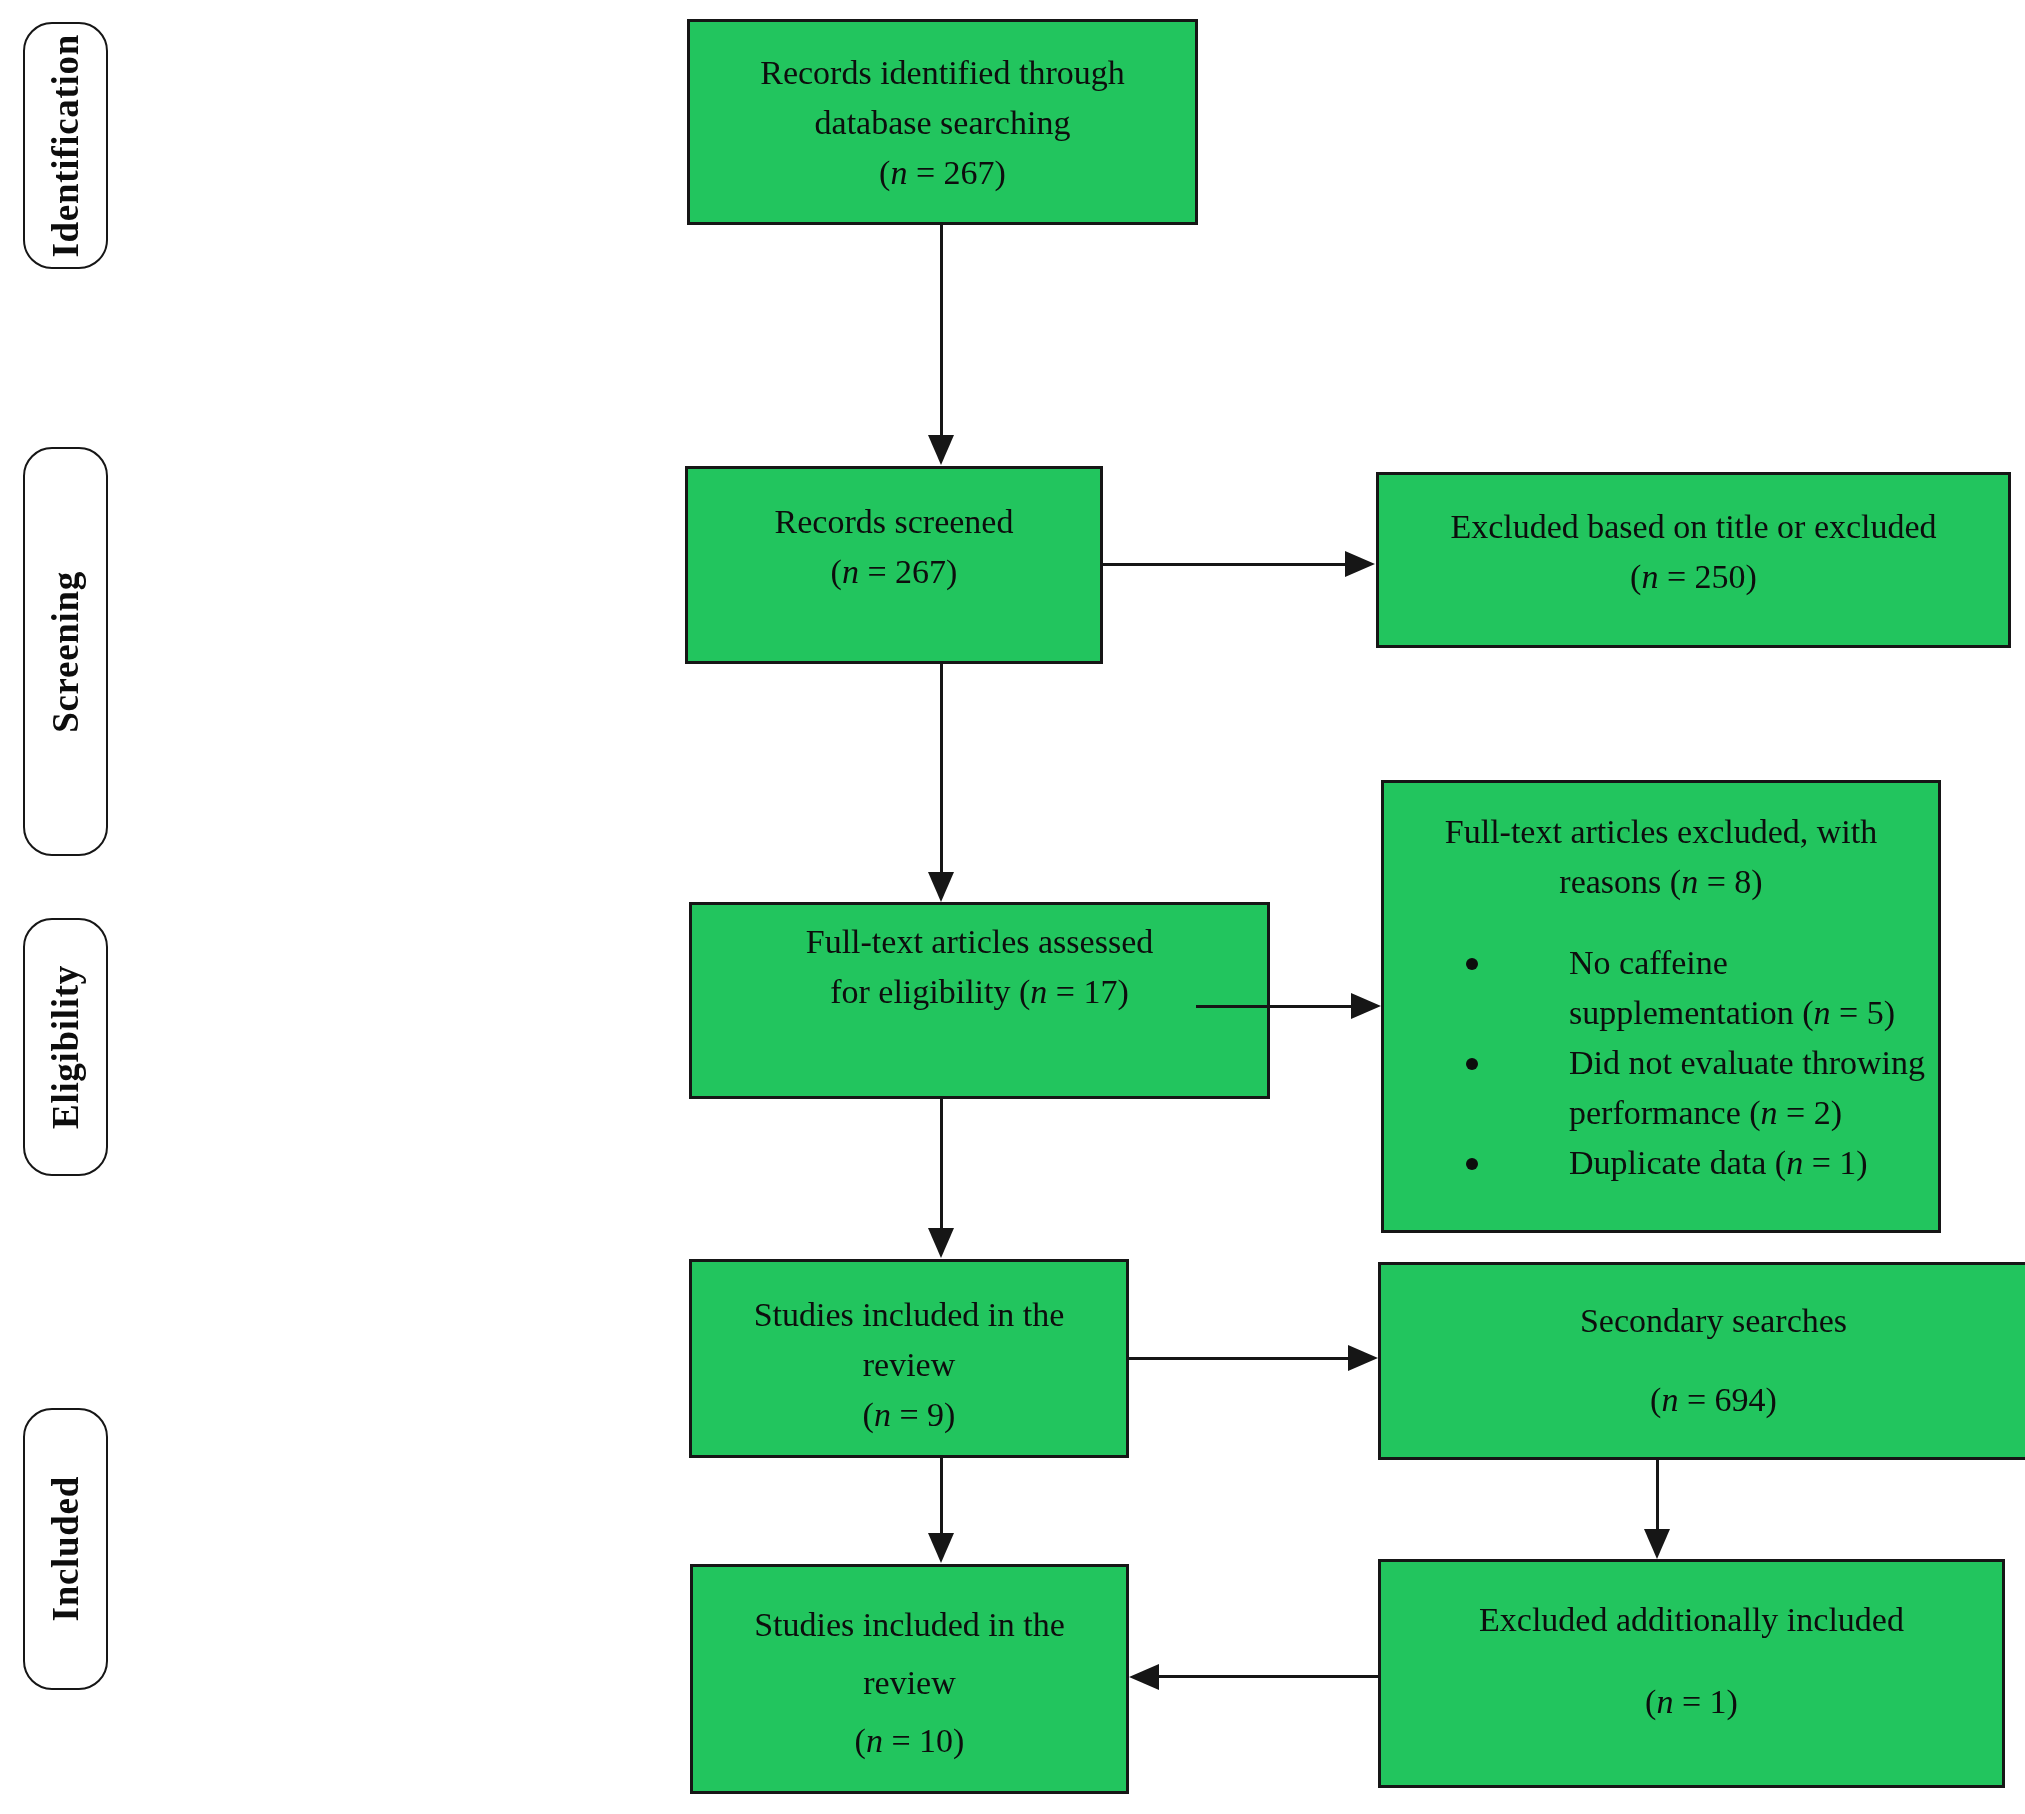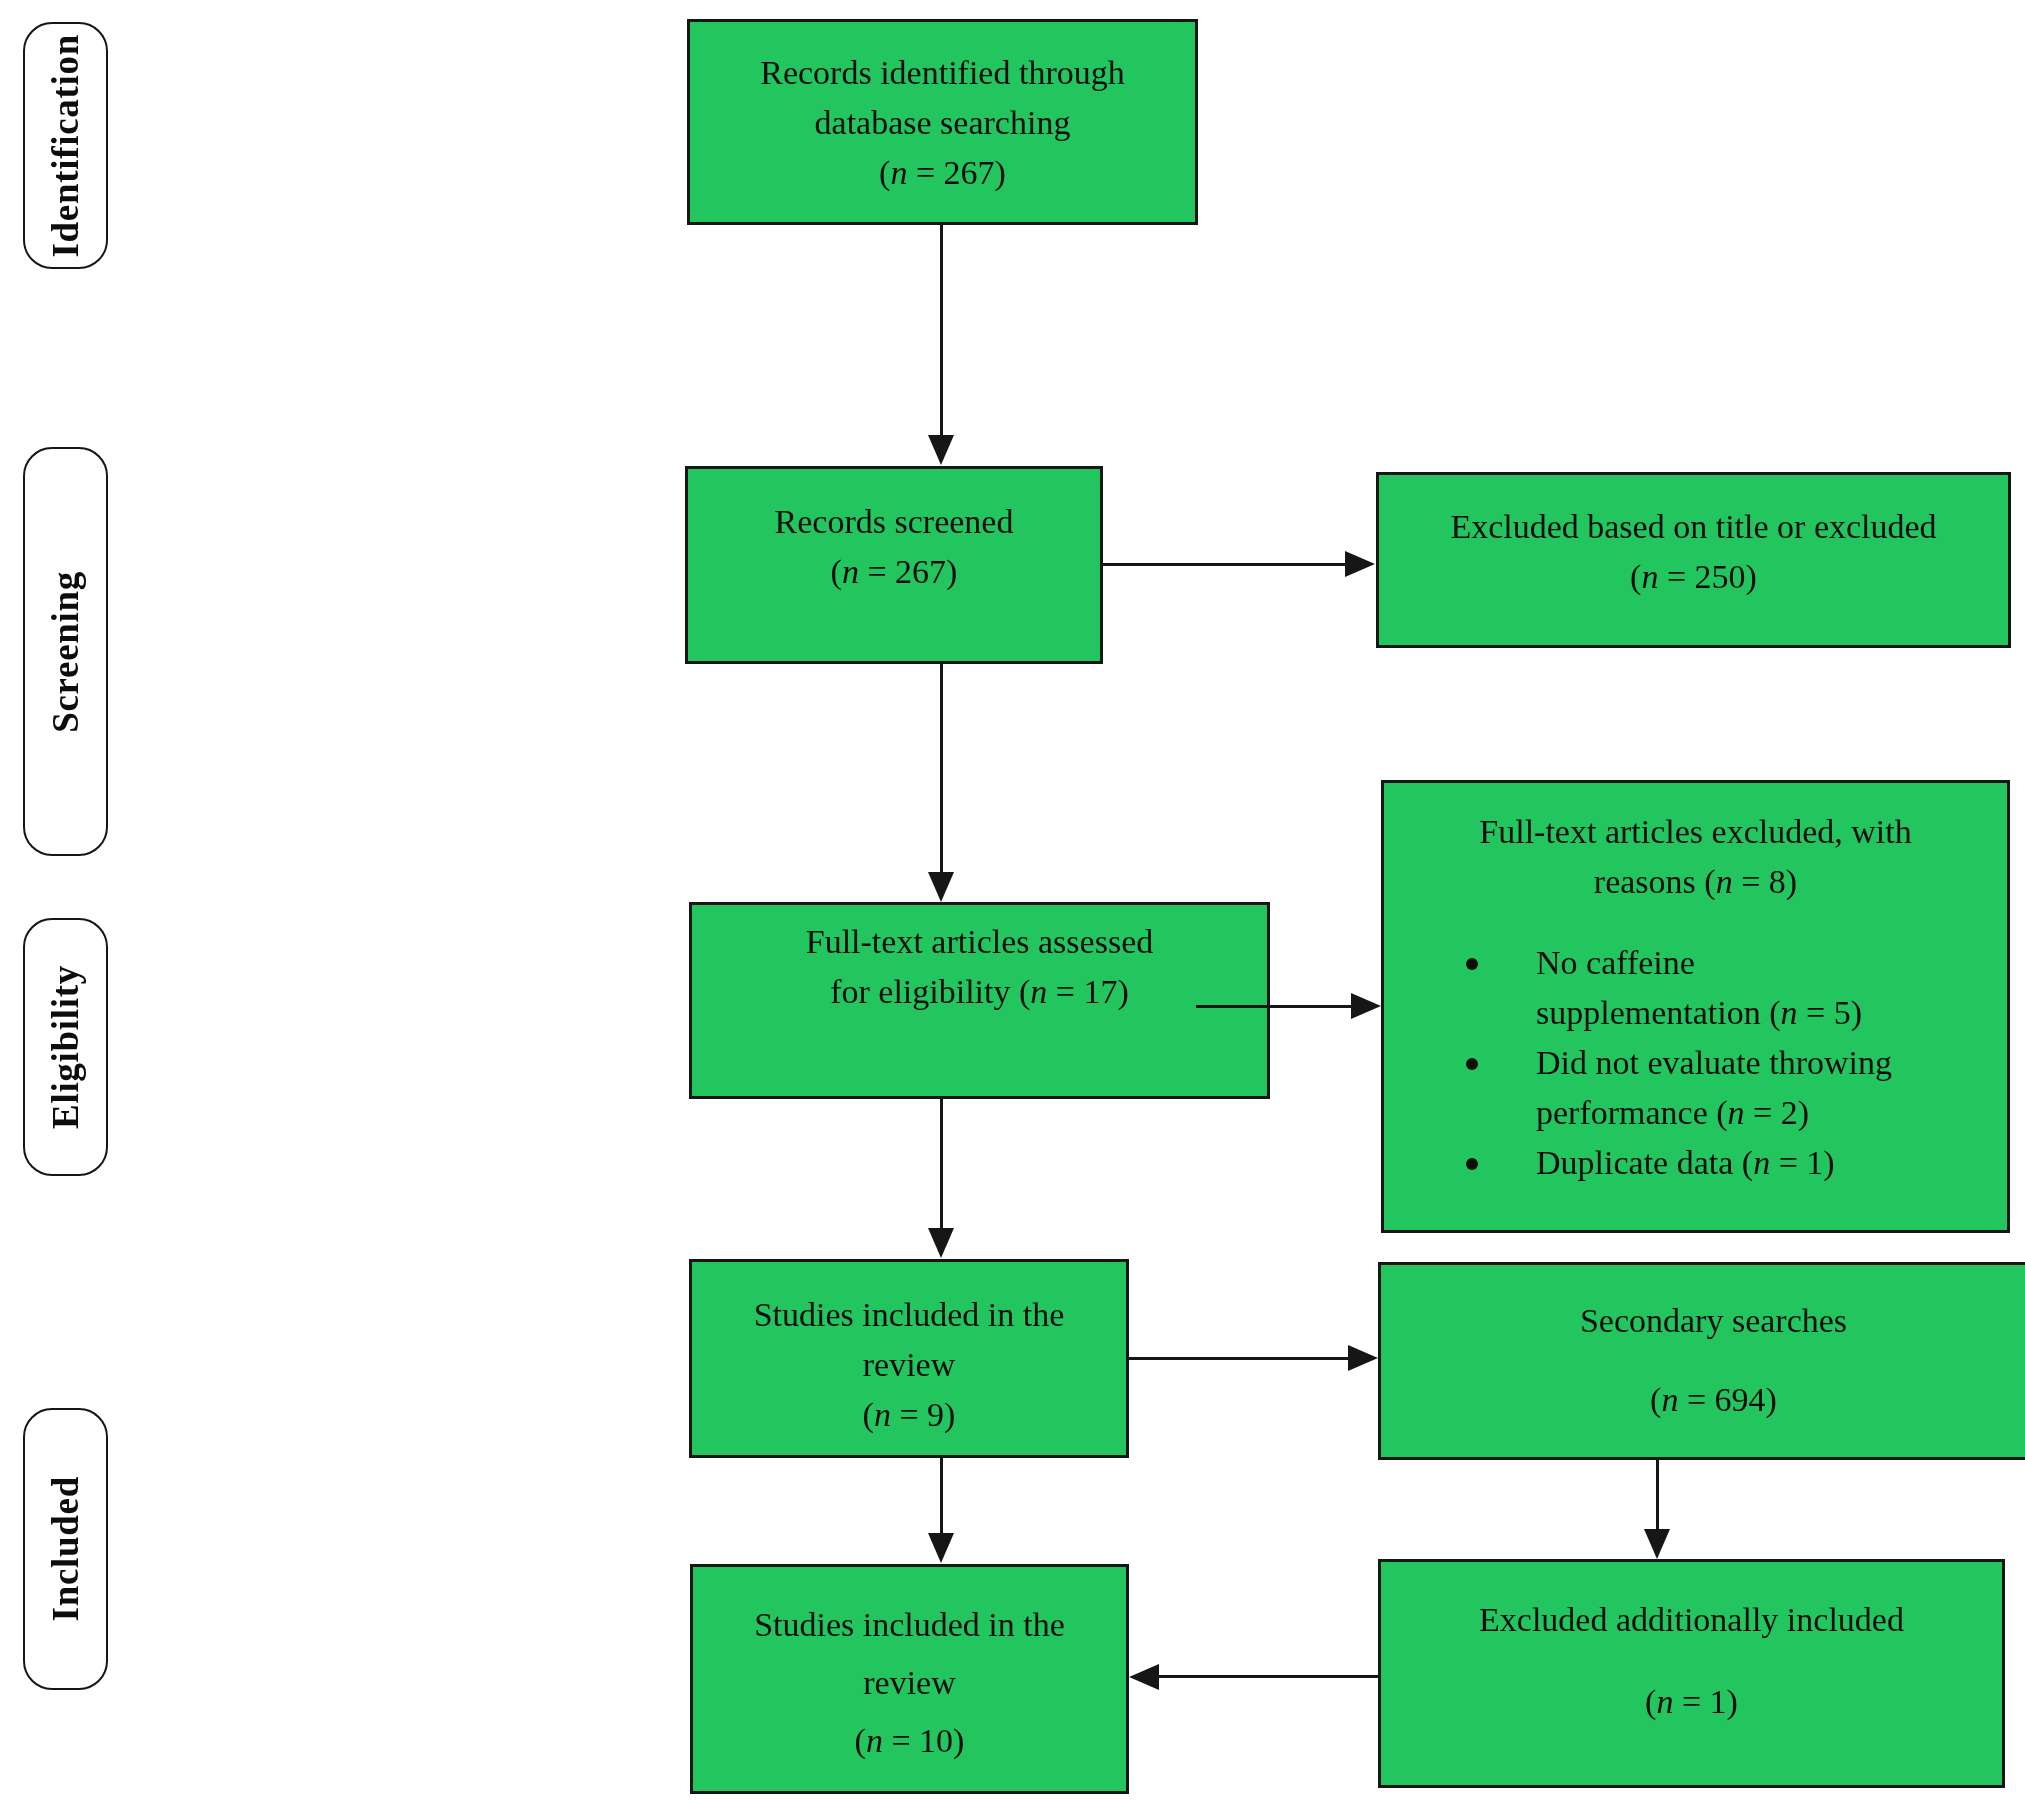--- a/index.html
+++ b/index.html
@@ -49,21 +49,21 @@
     border-right:30.5px solid #161616; }
   i.nvar { font-style:italic; }
   .spacer44 { height:29px; }
   .spacer48 { height:32px; }
   .bullets {
     margin-top:30.5px;
     align-self:flex-start;
     margin-left:82px;
     text-align:left;
   }
-  .bullet-item { display:flex; align-items:flex-start; }
+  .bullet-item { display:flex; align-items:flex-start;gap:33px; }
   .bullet-dot {
     flex:0 0 auto;
     width:12px; height:12px; border-radius:50%;
     background:#0d0d0d;
     margin-top:20px; margin-right:58px;
   }
   .bullet-text { width:378px; }
   .lh88 { line-height:58px; }
 </style>
 </head>
@@ -110,21 +110,21 @@
     <div class="ln">Studies included in the</div>
     <div class="ln">review</div>
     <div class="ln">(<i class="nvar">n</i> = 10)</div>
   </div>
 
   <div class="box" style="left:1376px; top:472px; width:635px; height:176px; padding-top:26.5px;">
     <div class="ln">Excluded based on title or excluded</div>
     <div class="ln">(<i class="nvar">n</i> = 250)</div>
   </div>
 
-  <div class="box" style="left:1381px; top:780px; width:629px; height:453px; padding-top:24px;">
+  <div class="box" style="left:1381px; top:780px; width:560px; height:453px; padding-top:24px;">
     <div class="ln">Full-text articles excluded, with</div>
     <div class="ln">reasons (<i class="nvar">n</i> = 8)</div>
     <div class="bullets">
       <div class="bullet-item">
         <span class="bullet-dot"></span>
         <span class="bullet-text">No caffeine supplementation (<i class="nvar">n</i> = 5)</span>
       </div>
       <div class="bullet-item">
         <span class="bullet-dot"></span>
         <span class="bullet-text">Did not evaluate throwing performance (<i class="nvar">n</i> = 2)</span>

